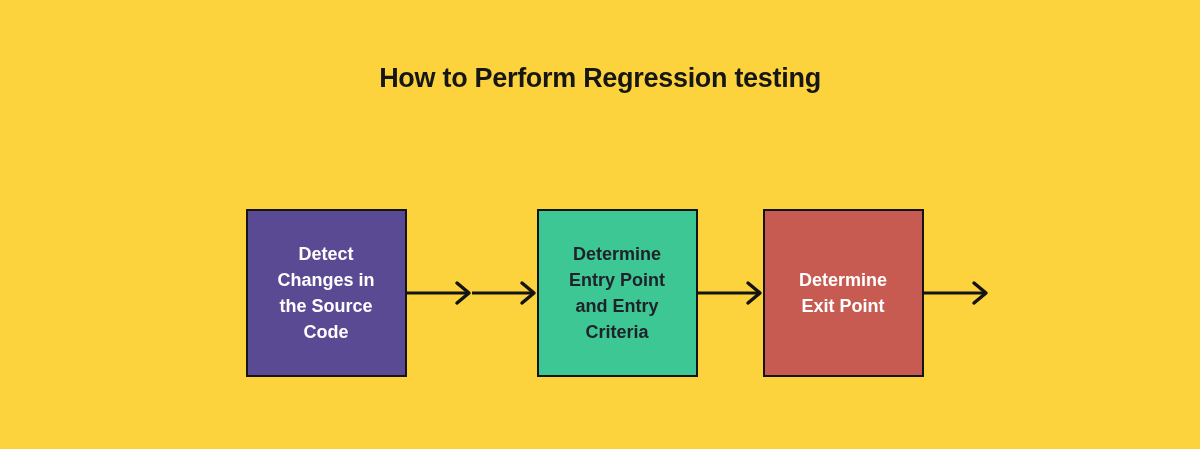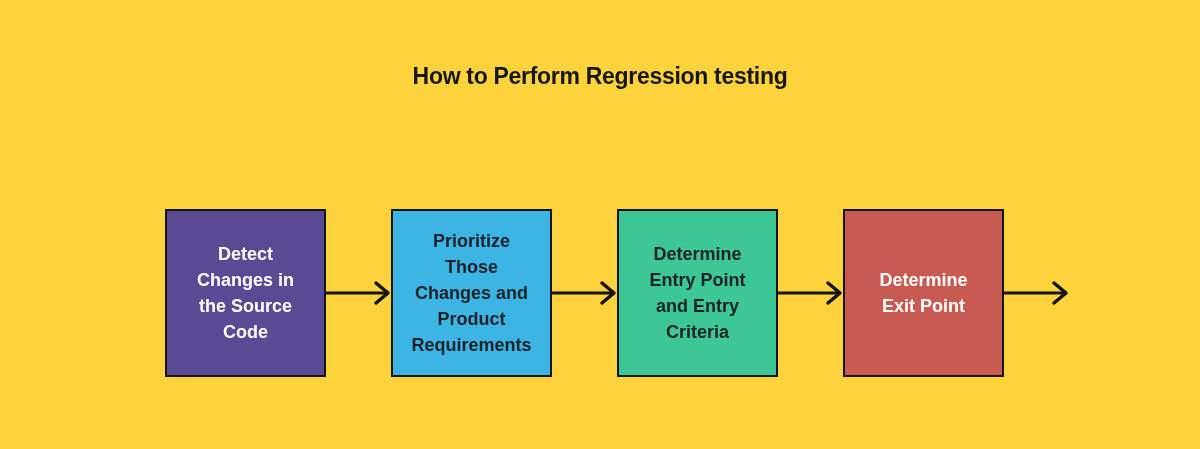--- a/index.html
+++ b/index.html
@@ -12,21 +12,21 @@
     position: relative;
     width: 1200px;
     height: 449px;
   }
   .title {
     position: absolute;
     top: 63px;
     left: 0;
     width: 100%;
     text-align: center;
-    font-size: 23px;
+    font-size: 27px;
     font-weight: 700;
     letter-spacing: -0.3px;
   }
   .flow {
     position: absolute;
     top: 209px;
     left: 0;
     width: 100%;
     display: flex;
     justify-content: center;
@@ -69,27 +69,20 @@
 Changes in
 the Source
 Code</div>
     </div>
 
     <svg class="arrow" viewBox="0 0 65 28" style="color: rgb(20, 20, 20);">
       <line x1="0" y1="14" x2="61" y2="14" stroke="currentColor" stroke-width="3"></line>
       <polyline points="50,4 62,14 50,24" fill="none" stroke="currentColor" stroke-width="3.5" stroke-linecap="round" stroke-linejoin="round"></polyline>
     </svg>
 
-    <div class="step-box" style="background: rgb(60, 180, 228); border-color: rgb(20, 20, 20); color: rgb(32, 34, 42);">
-      <div class="step-label">Prioritize
-Those
-Changes and
-Product
-Requirements</div>
-    </div>
 
     <svg class="arrow" viewBox="0 0 65 28" style="color: rgb(20, 20, 20);">
       <line x1="0" y1="14" x2="61" y2="14" stroke="currentColor" stroke-width="3"></line>
       <polyline points="50,4 62,14 50,24" fill="none" stroke="currentColor" stroke-width="3.5" stroke-linecap="round" stroke-linejoin="round"></polyline>
     </svg>
 
     <div class="step-box" style="background: rgb(61, 199, 148); border-color: rgb(20, 20, 20); color: rgb(32, 34, 42);">
       <div class="step-label">Determine
 Entry Point
 and Entry

